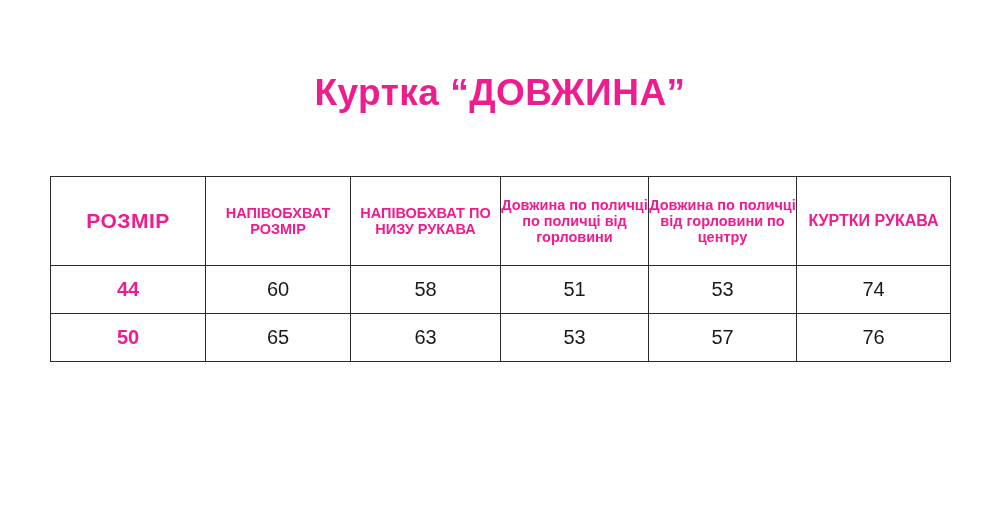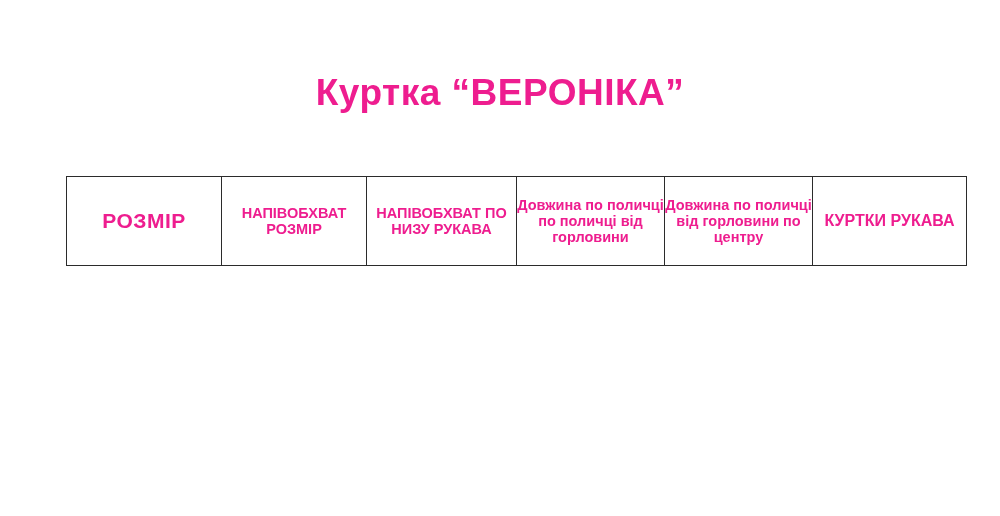--- a/index.html
+++ b/index.html
@@ -27,21 +27,21 @@
     text-align: center;
     color: #ee1d8f;
     font-size: 37px;
     font-weight: bold;
     letter-spacing: 0.5px;
     font-family: "Liberation Sans", sans-serif;
   }
   .table-wrap {
     position: absolute;
     top: 176px;
-    left: 66px;
+    left: 50px;
     width: 900px;
   }
   table.size-table {
     border-collapse: collapse;
     width: 900px;
     table-layout: fixed;
   }
   table.size-table td,
   table.size-table th {
     border: 1px solid #2b2b2b;
@@ -81,21 +81,21 @@
   .c2 { width: 150px; }
   .c3 { width: 148px; }
   .c4 { width: 148px; }
   .c5 { width: 154px; }
 </style>
 </head>
 <body>
 
 <div class="page">
 
-  <div class="title">Куртка “ВЕРОНІКА”</div>
+  <div class="title">Куртка “ДОВЖИНА”</div>
 
   <div class="table-wrap">
     <table class="size-table">
       <colgroup>
         <col class="c0">
           <col class="c1">
           <col class="c2">
           <col class="c3">
           <col class="c4">
           <col class="c5">
@@ -104,17 +104,33 @@
         <tr>
           <th class="col-size">РОЗМІР</th>
           <th>НАПІВОБХВАТ РОЗМІР</th>
           <th>НАПІВОБХВАТ ПО НИЗУ РУКАВА</th>
           <th>Довжина по поличці по поличці від горловини</th>
           <th>Довжина по поличці від горловини по центру</th>
           <th class="col-sleeve">КУРТКИ РУКАВА</th>
         </tr>
       </thead>
       <tbody>
+        <tr>
+          <td class="size-cell">44</td>
+          <td>60</td>
+          <td>58</td>
+          <td>51</td>
+          <td>53</td>
+          <td>74</td>
+        </tr>
+        <tr>
+          <td class="size-cell">50</td>
+          <td>65</td>
+          <td>63</td>
+          <td>53</td>
+          <td>57</td>
+          <td>76</td>
+        </tr>
       </tbody>
     </table>
   </div>
 
 </div>
 
 </body></html>

